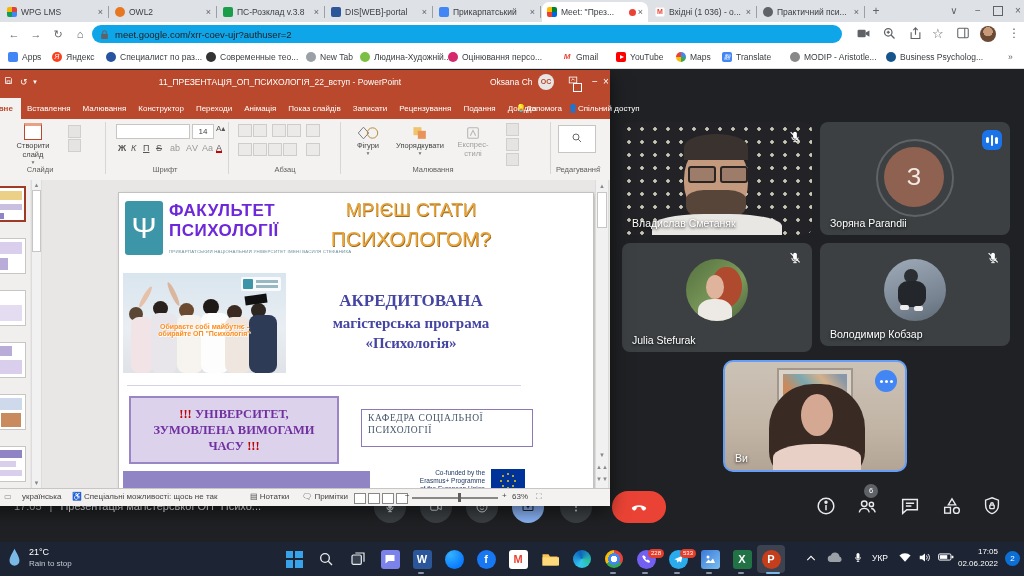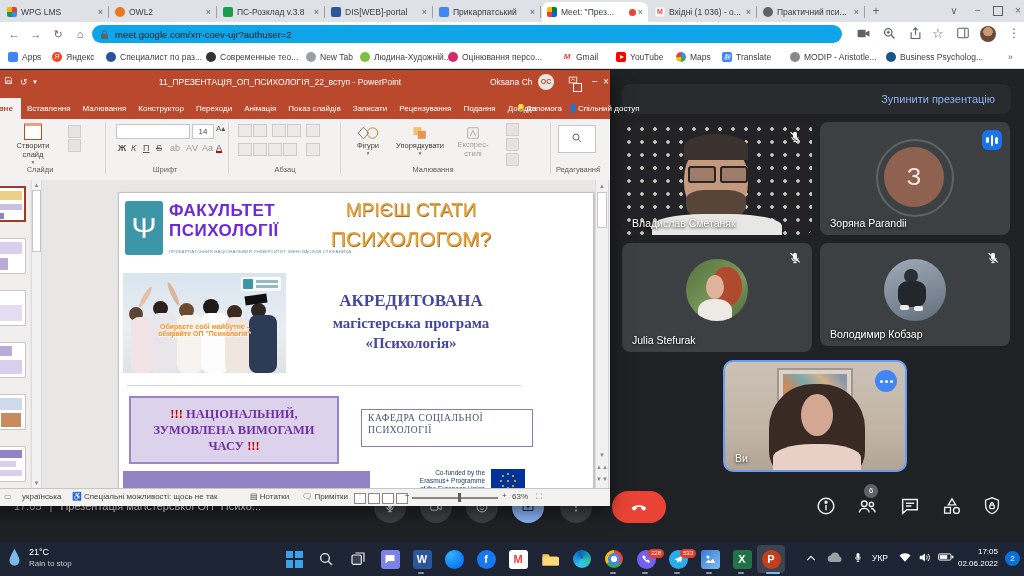--- a/index.html
+++ b/index.html
@@ -142,21 +142,20 @@
   #trayclock{position:absolute;right:26px;top:4px;text-align:right;color:#fff;font-size:8px;line-height:12px}
   #notifbadge{position:absolute;right:4px;top:9px;width:15px;height:15px;border-radius:50%;background:#0b6fd6;
     color:#fff;font-size:8px;text-align:center;line-height:15px}
   .trayic{position:absolute;top:9px;color:#fff}
   svg{display:block}
 </style>
 </head>
 <body>
 
 <div id="meet" class="abs">
-  <div id="stopbanner" class="abs">Зупинити презентацію</div>
 
   <div class="tile" style="left:622px;top:54px;width:190px;height:113px;background:#232226">
     <div class="abs" style="left:0;top:0;width:190px;height:113px;background-image:radial-gradient(circle 1.5px at 7px 7px,rgba(255,255,230,.75) 0 1.5px,transparent 2px);background-size:13px 13px"></div>
     <div class="abs" style="left:62px;top:18px;width:64px;height:78px;background:#c49a7e;border-radius:50% 50% 45% 45%"></div>
     <div class="abs" style="left:62px;top:12px;width:64px;height:26px;background:#3a322e;border-radius:50% 50% 0 0"></div>
     <div class="abs" style="left:66px;top:44px;width:24px;height:13px;border:2px solid #2a2522;border-radius:3px;background:rgba(40,40,45,.25)"></div>
     <div class="abs" style="left:98px;top:44px;width:24px;height:13px;border:2px solid #2a2522;border-radius:3px;background:rgba(40,40,45,.25)"></div>
     <div class="abs" style="left:64px;top:68px;width:60px;height:30px;background:#57453a;border-radius:30% 30% 45% 45%"></div>
     <div class="abs" style="left:30px;top:92px;width:130px;height:30px;background:#e9e7e4;border-radius:40% 40% 0 0"></div>
     <span class="micoff">
@@ -647,21 +646,21 @@
           <div>обирайте ОП "Психологія"</div>
         </div>
       </div>
       <div class="abs" id="accred">
         <div style="font-size:17px">АКРЕДИТОВАНА</div>
         <div style="font-size:15px;margin-top:4px">магістерська програма</div>
         <div style="font-size:15px;margin-top:3px">«Психологія»</div>
       </div>
       <div class="abs" id="divider"></div>
       <div class="abs" id="relevbox">
-        <div><span class="redx">!!!</span> <span>НАЦІОНАЛЬНИЙ,</span></div>
+        <div><span class="redx">!!!</span> <span>УНІВЕРСИТЕТ,</span></div>
         <div>ЗУМОВЛЕНА ВИМОГАМИ</div>
         <div><span>ЧАСУ</span> <span class="redx">!!!</span></div>
       </div>
       <div class="abs" id="kafbox">
         <div>КАФЕДРА СОЦІАЛЬНОЇ</div>
         <div>ПСИХОЛОГІЇ</div>
       </div>
       <div class="abs" id="purplebar"></div>
       <div class="abs" id="erasmus">
         <div>Co-funded by the</div>

